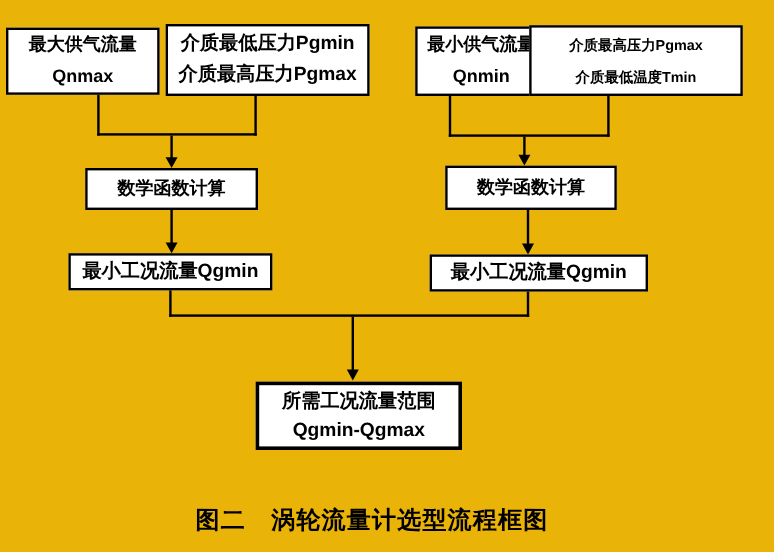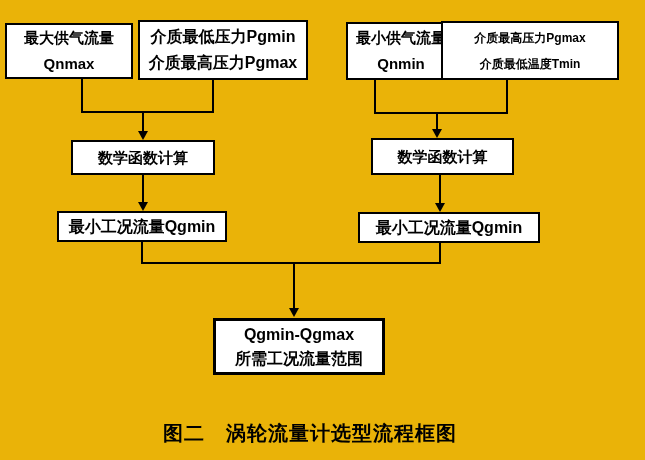--- a/index.html
+++ b/index.html
@@ -117,19 +117,19 @@
     <div class="ln">最小工况流量Qgmin</div>
   </div>
 
   <div class="line" style="left:141px; top:242px; width:2px; height:22px;"></div>
   <div class="line" style="left:439px; top:243px; width:2px; height:21px;"></div>
   <div class="line" style="left:141px; top:262px; width:300px; height:2px;"></div>
   <div class="line" style="left:293px; top:264px; width:2px; height:45px;"></div>
   <div class="ah" style="left:289px; top:308px;"></div>
 
   <div class="box" id="b-result">
+    <div class="ln">所需工况流量范围</div>
     <div class="ln">Qgmin-Qgmax</div>
-    <div class="ln">所需工况流量范围</div>
   </div>
 
   <div id="caption">图二　涡轮流量计选型流程框图</div>
 
 </div>
 
 </body></html>

